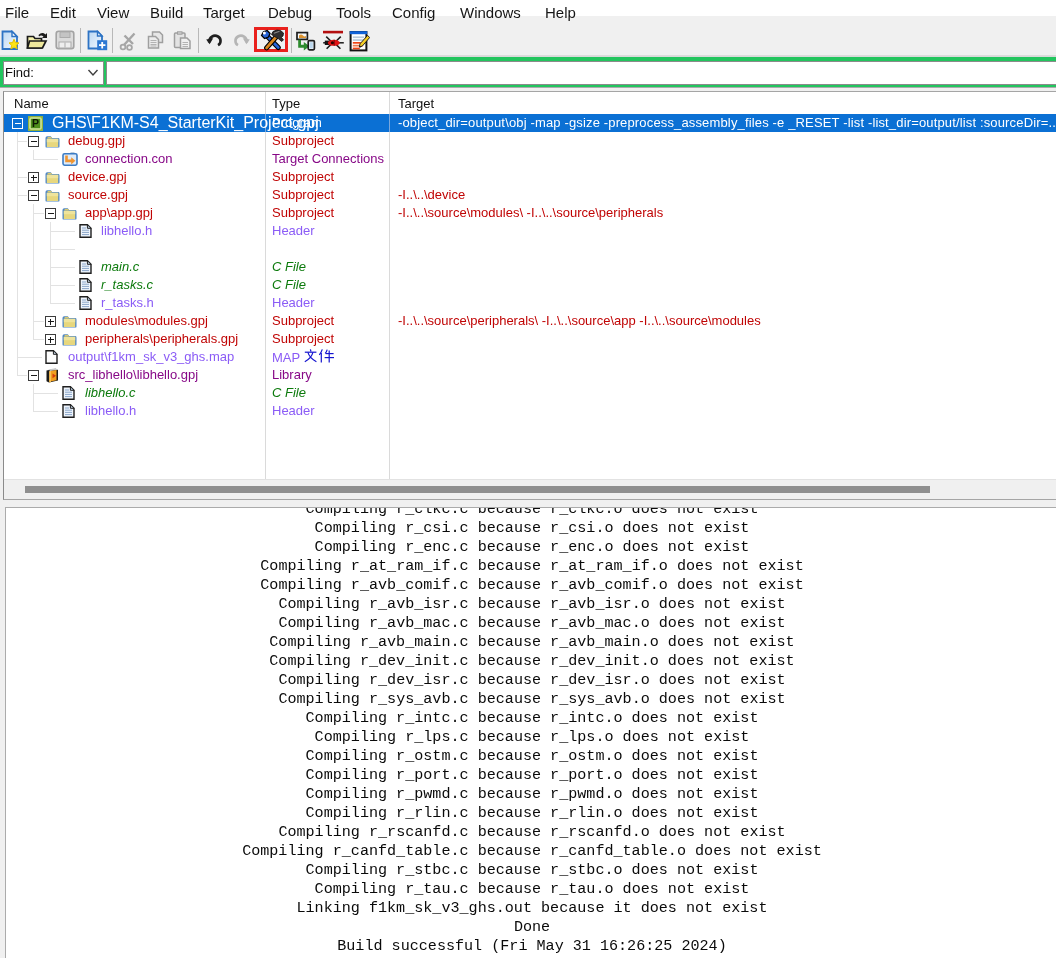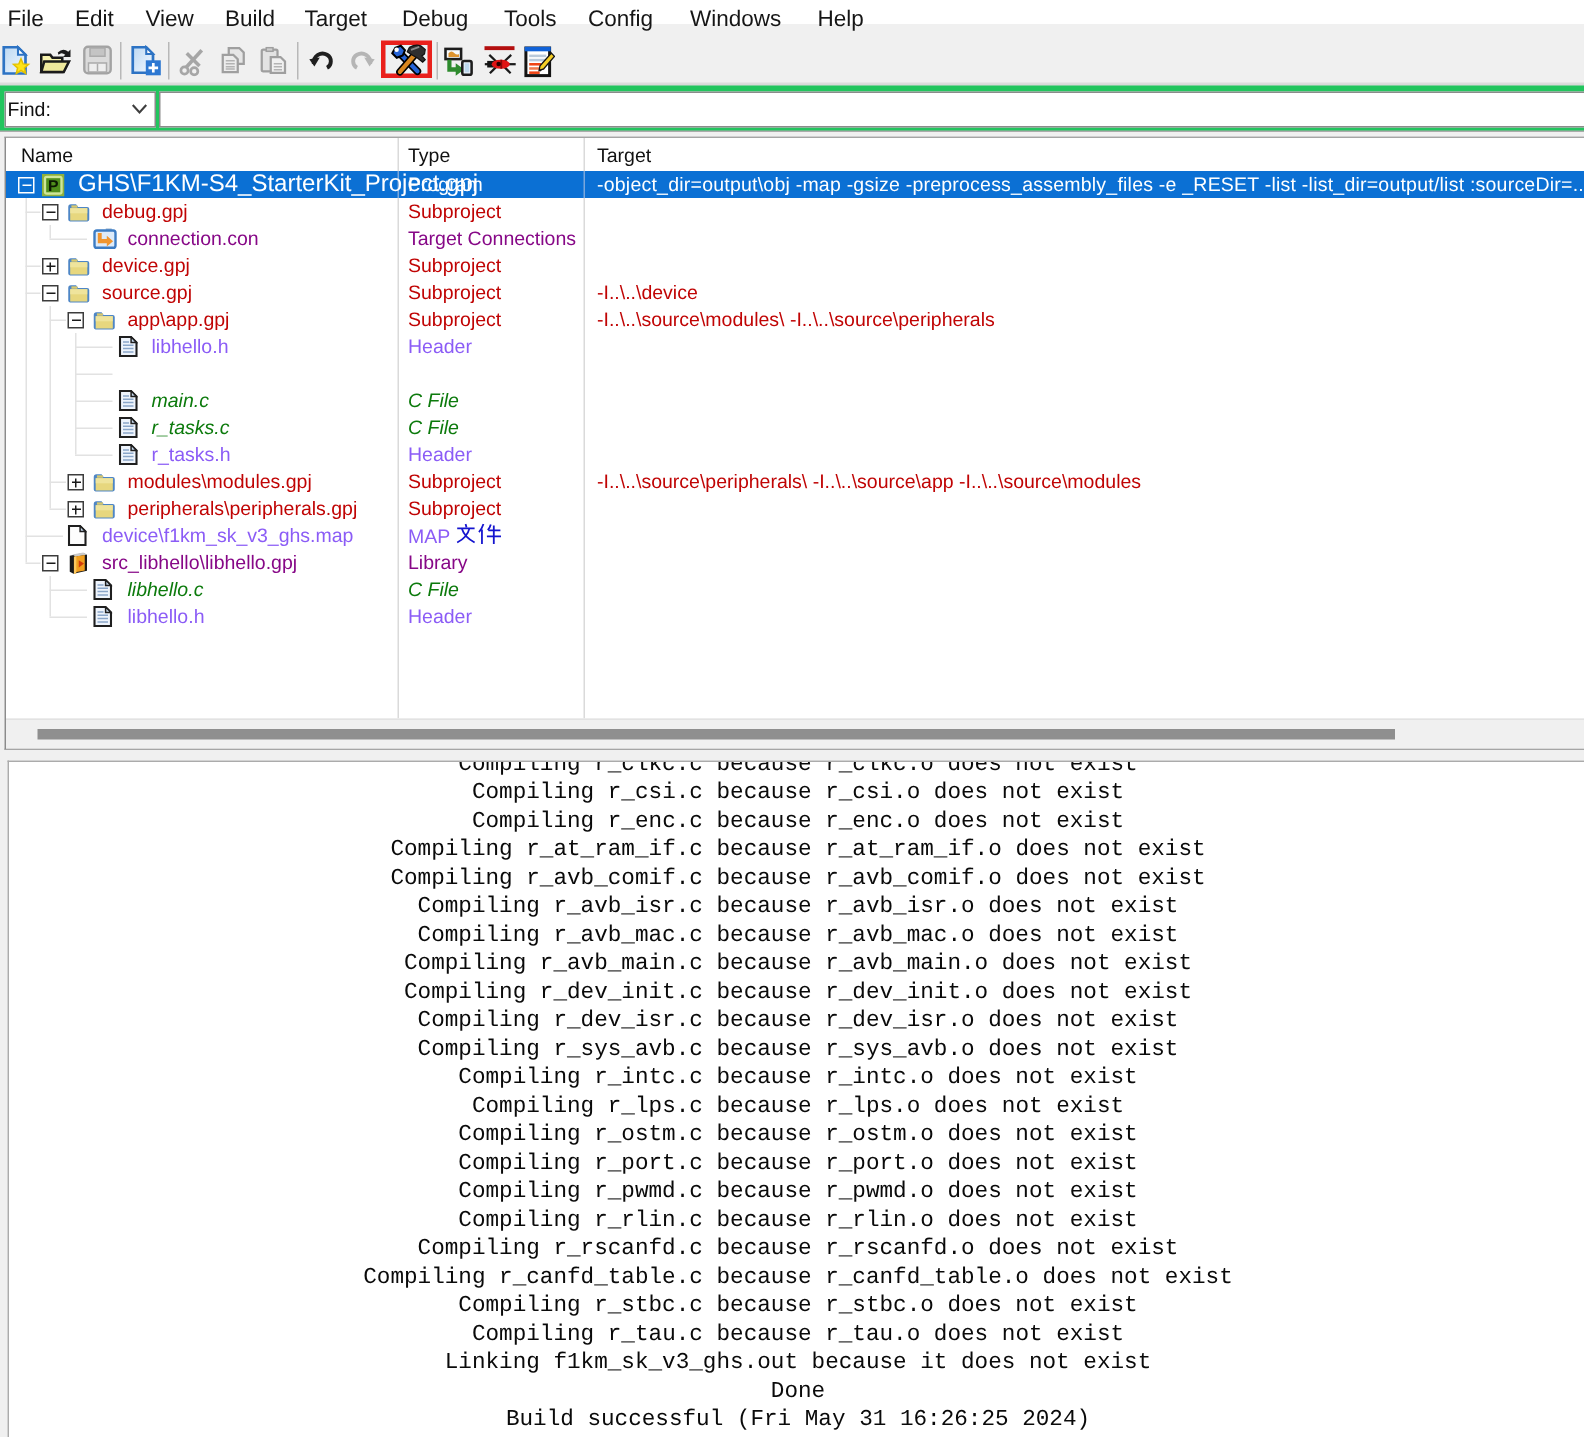--- a/index.html
+++ b/index.html
@@ -322,21 +322,21 @@
       </svg><span class="nm red" style="left:81px">modules\modules.gpj</span><span class="ty red">Subproject</span><span class="op red">-I..\..\source\peripherals\ -I..\..\source\app -I..\..\source\modules</span></div>
 <div class="trow" style="top:238px"><div class="exp plus" style="left:41px"><i></i><b></b></div><svg class="ticon" style="left:58px;top:2.5px" width="15" height="13" viewBox="0 0 15 13">
         <path d="M0.5 3 q0-1.8 1.8-1.8 h3.4 l1.4 1.8 h6 q1.4 0 1.4 1.4 v7 q0 1.2 -1.2 1.2 h-11.6 q-1.2 0 -1.2-1.2z" fill="#4e86c6"></path>
         <rect x="1.8" y="3.8" width="11.4" height="8.2" fill="#e7d77e"></rect>
         <rect x="1.8" y="3.8" width="11.4" height="3.4" fill="#efe49c"></rect>
         <rect x="2.6" y="1.9" width="4" height="1.6" fill="#d9c96e"></rect>
       </svg><span class="nm red" style="left:81px">peripherals\peripherals.gpj</span><span class="ty red">Subproject</span></div>
 <div class="trow" style="top:256px"><svg class="ticon" style="left:41px;top:2px" width="13" height="14" viewBox="0 0 13 14">
         <path d="M1 0.7 h7.4 l3.6 3.6 v9 h-11z" fill="#fdfdfd" stroke="#1f1f1f" stroke-width="1.4"></path>
         <path d="M8.4 0.7 l3.6 3.6 h-3.6z" fill="#c7d9ee" stroke="#1f1f1f" stroke-width="1"></path>
-      </svg><span class="nm blue" style="left:64px">device\f1km_sk_v3_ghs.map</span><span class="ty blue">MAP<svg style="position:relative;top:1px;margin-left:4px" width="30" height="14" viewBox="0 0 30 14">
+      </svg><span class="nm blue" style="left:64px">output\f1km_sk_v3_ghs.map</span><span class="ty blue">MAP<svg style="position:relative;top:1px;margin-left:4px" width="30" height="14" viewBox="0 0 30 14">
           <g stroke="#1515cf" stroke-width="1.2" fill="none">
             <path d="M6.4 0.4 l0.6 2.2"></path>
             <path d="M0.8 3.2 h11.6"></path>
             <path d="M8.9 3.4 C8 7.2 4.4 10.8 0.8 12.7"></path>
             <path d="M3.9 3.4 C5 7.2 8.8 10.8 12.4 12.7"></path>
             <path d="M18.3 0.4 C17.6 2.6 16.6 4.4 15.3 5.8"></path>
             <path d="M17.3 4 V13.6"></path>
             <path d="M23.2 0.6 C22.8 2 22.1 3.3 21.2 4.4"></path>
             <path d="M21.6 4.6 h8"></path>
             <path d="M20.6 8.6 h9.4"></path>

